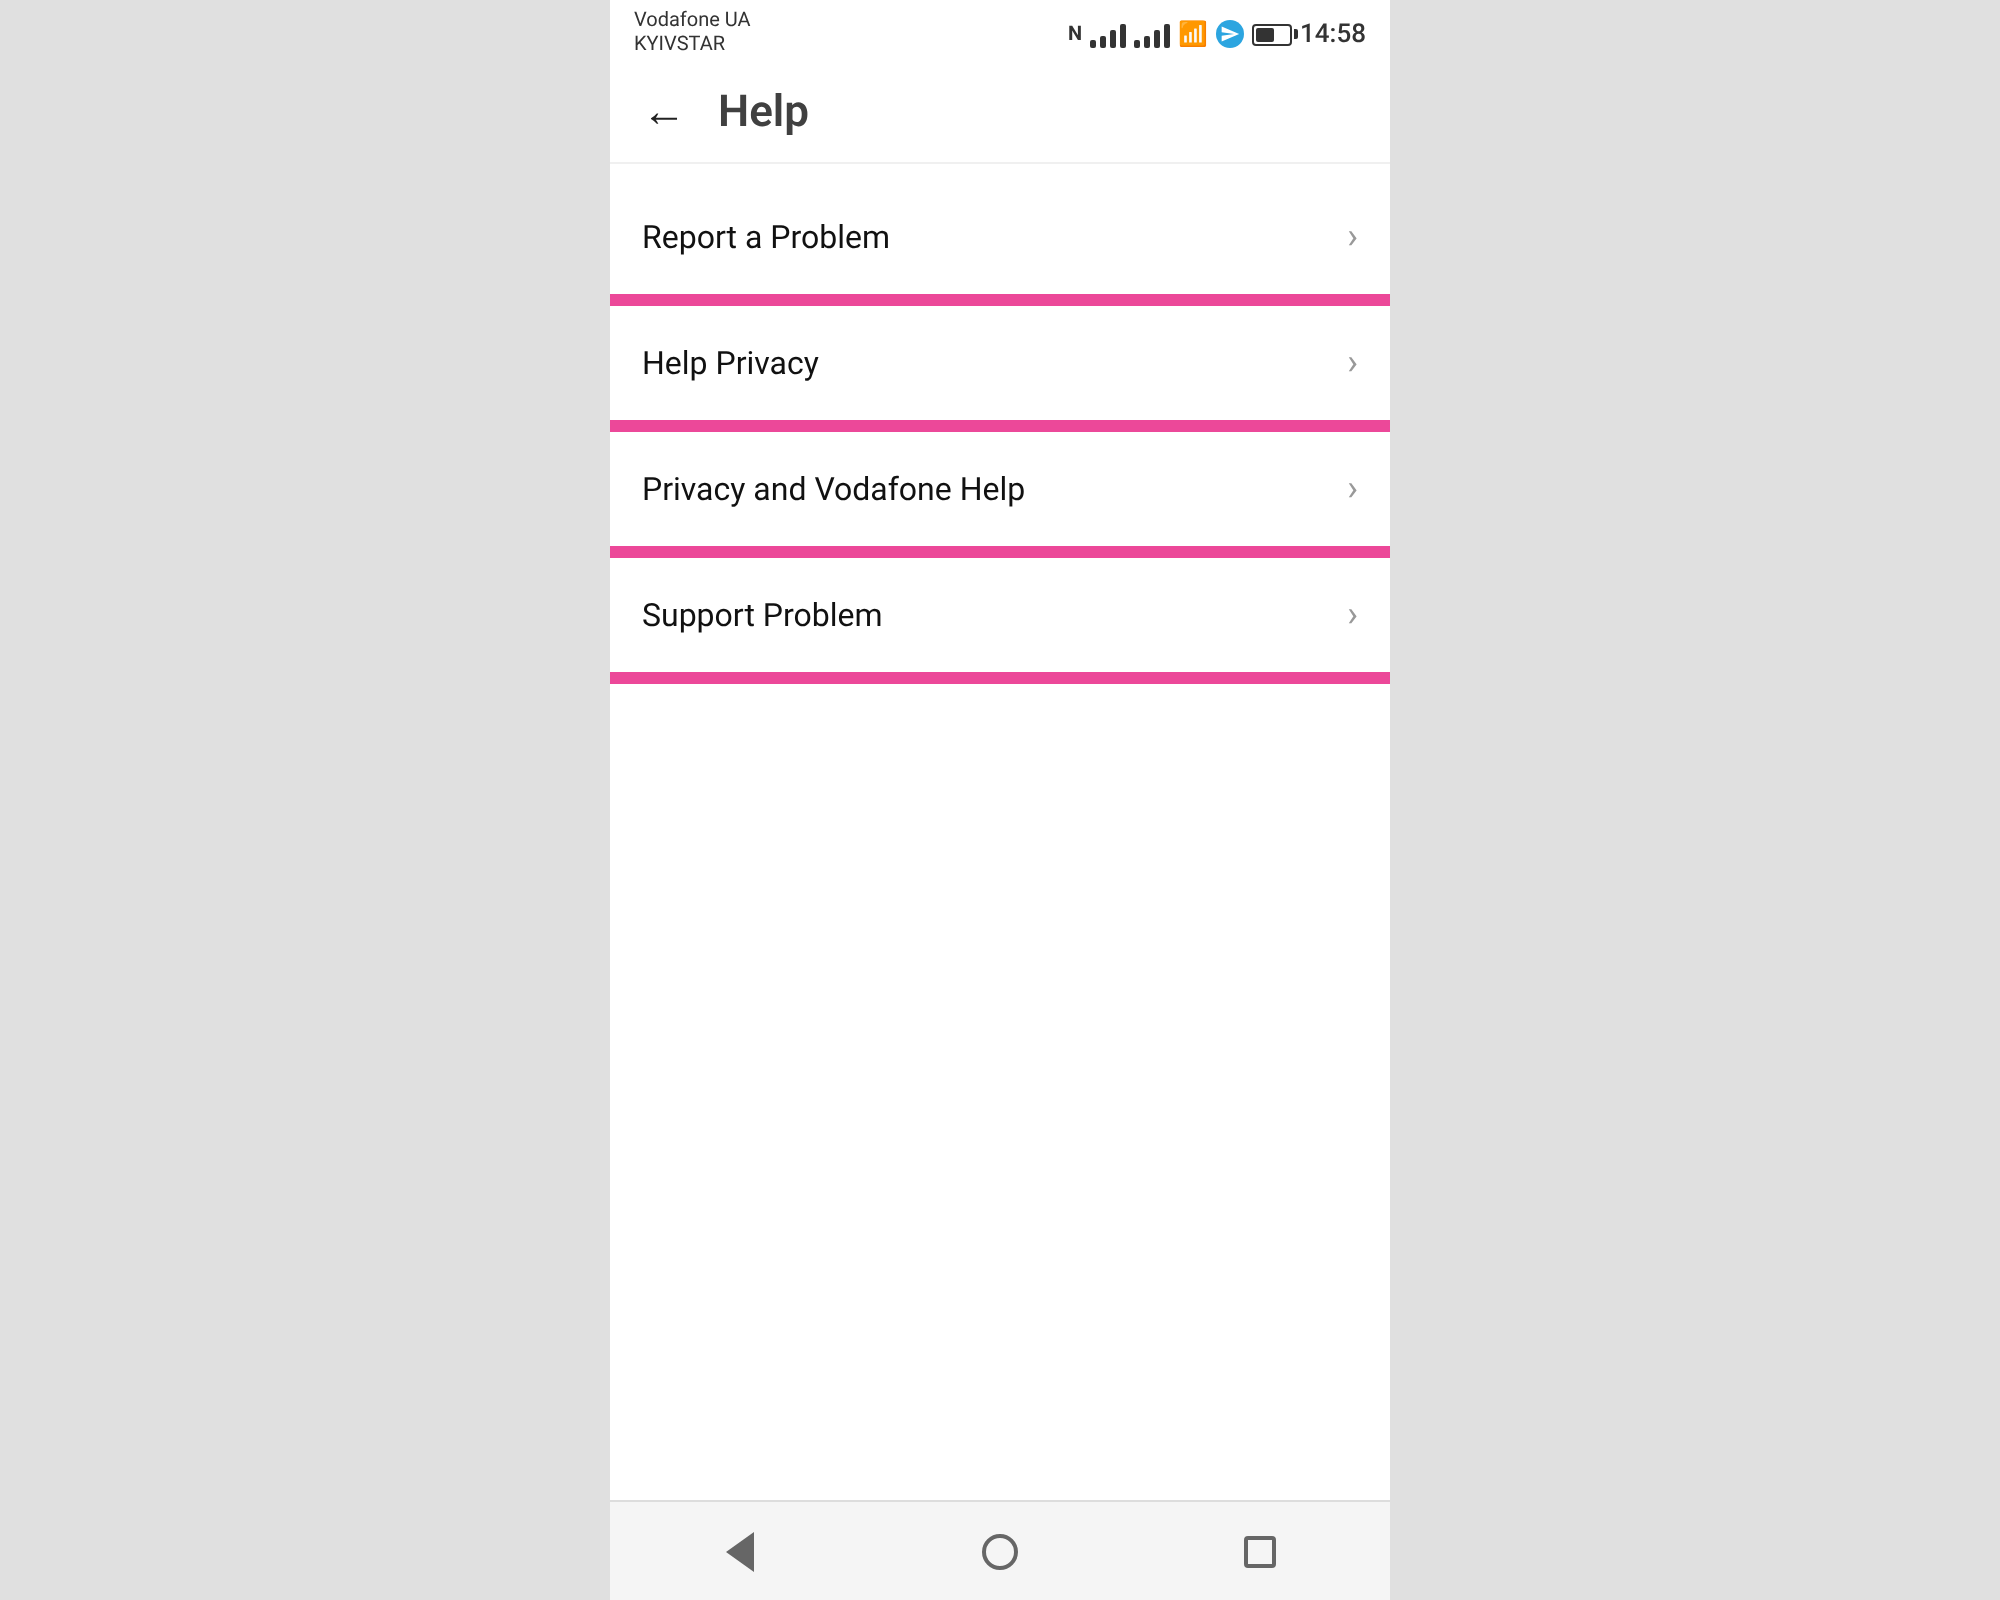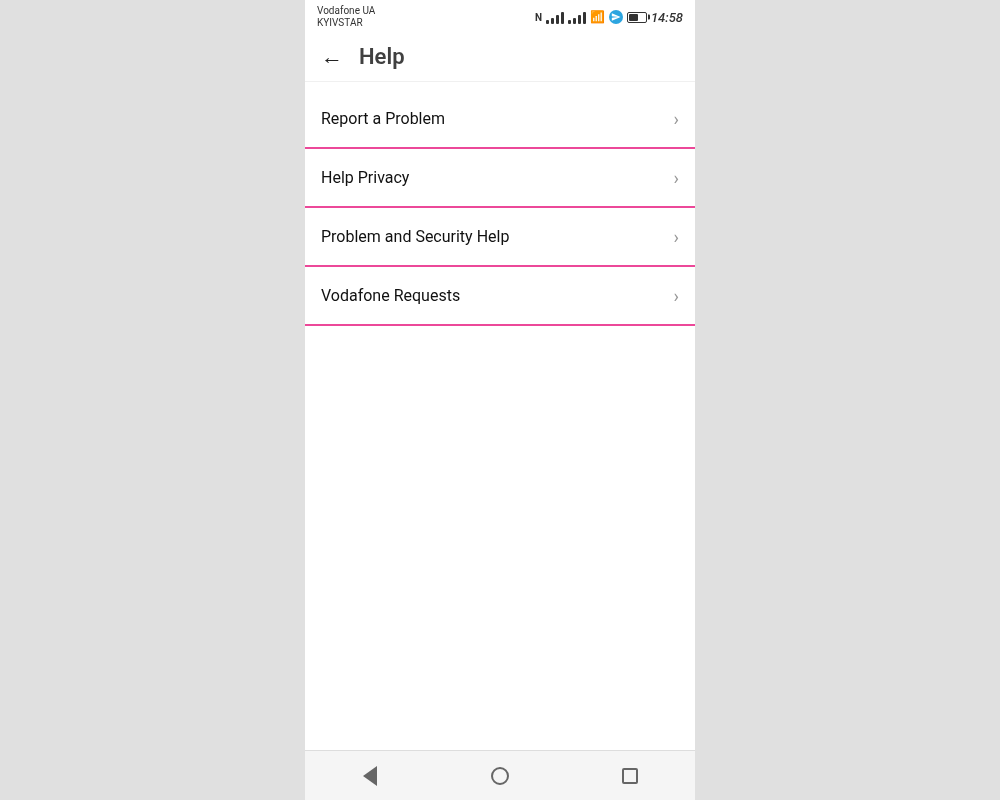--- a/index.html
+++ b/index.html
@@ -152,21 +152,21 @@
       flex-direction: column;
       background-color: #ffffff;
       margin-top: 8px;
     }
 
     .menu-item {
       display: flex;
       justify-content: space-between;
       align-items: center;
       padding: 18px 16px;
-      border-bottom: 2px solid #ec4899;
+      border-bottom: 6px solid #ec4899;
       cursor: pointer;
     }
 
     .menu-item-label {
       font-size: 16px;
       color: #111;
       font-weight: 400;
     }
 
     .chevron-right {
@@ -263,21 +263,21 @@
         <svg width="10" height="10" viewBox="0 0 24 24" fill="white">
           <path d="M2.01 21L23 12 2.01 3 2 10l15 2-15 2z"></path>
         </svg>
       </div>
 
       <div class="battery-container">
         <div class="battery-icon">
           <div class="battery-fill"></div>
         </div>
       </div>
-      <span style="font-size:13px; font-weight:500;font-style:italic;">14:58</span>
+      <span style="font-size:13px; font-weight:500;">14:58</span>
     </div>
   </div>
 
   <div class="app-header">
     <div class="back-button">
       <span class="back-arrow">←</span>
     </div>
     <span class="page-title">Help</span>
   </div>
 
@@ -287,26 +287,26 @@
       <span class="menu-item-label">Report a Problem</span>
       <span class="chevron-right">›</span>
     </div>
 
     <div class="menu-item">
       <span class="menu-item-label">Help Privacy</span>
       <span class="chevron-right">›</span>
     </div>
 
     <div class="menu-item">
-      <span class="menu-item-label">Problem and Security Help</span>
+      <span class="menu-item-label">Privacy and Vodafone Help</span>
       <span class="chevron-right">›</span>
     </div>
 
     <div class="menu-item">
-      <span class="menu-item-label">Vodafone Requests</span>
+      <span class="menu-item-label">Support Problem</span>
       <span class="chevron-right">›</span>
     </div>
 
   </div>
 
   <div class="bottom-nav">
     <div class="nav-button">
       <div class="nav-triangle"></div>
     </div>
     <div class="nav-button">

